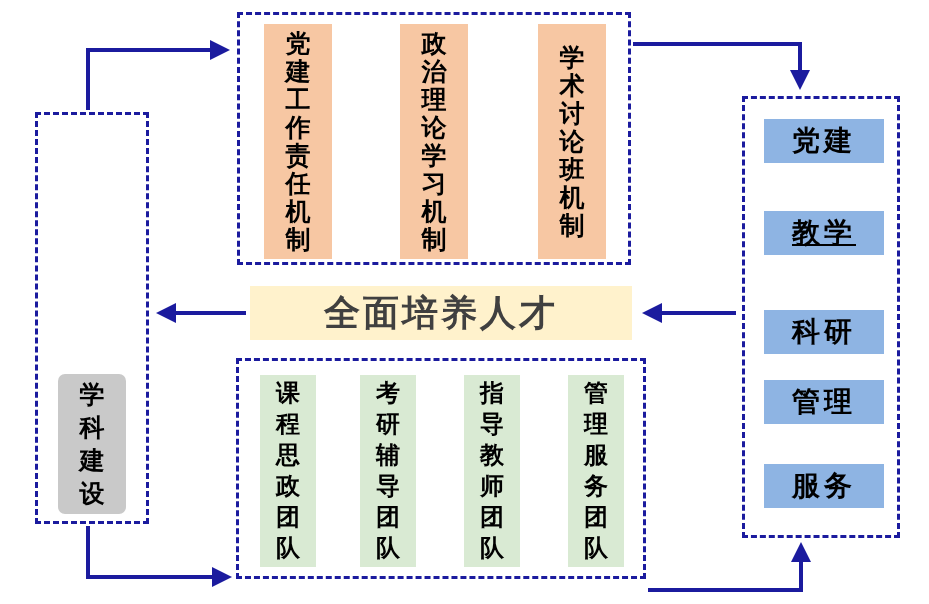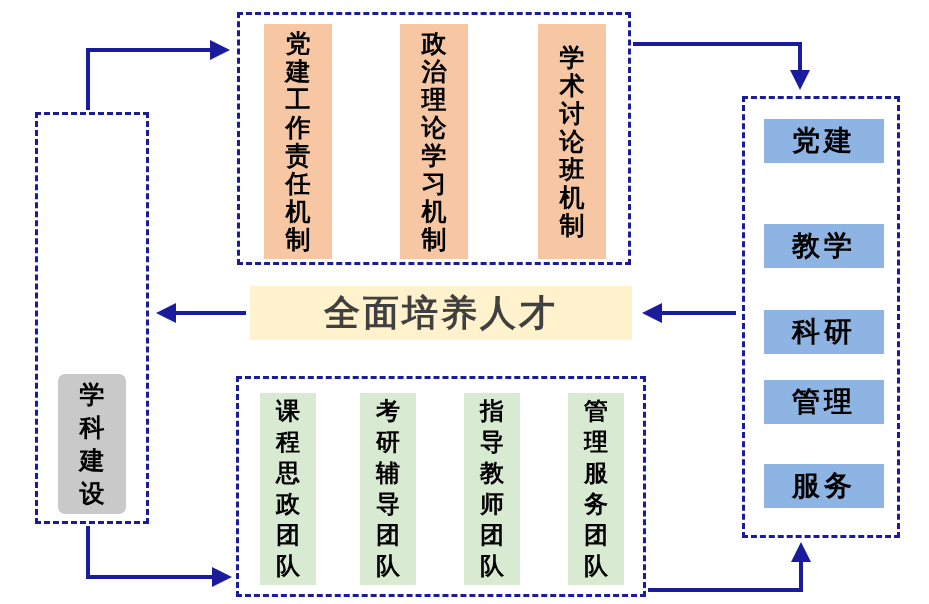--- a/index.html
+++ b/index.html
@@ -24,21 +24,21 @@
     pointer-events: none;
   }
   .panel {
     position: absolute;
     border: 3px dashed #1b1b9e;
     background: #ffffff;
     box-sizing: border-box;
   }
   .left-panel   { left: 35px;  top: 112px; width: 114px; height: 412px; }
   .top-panel    { left: 237px; top: 12px;  width: 394px; height: 253px; }
-  .bottom-panel { left: 236px; top: 376px; width: 410px; height: 221px; }
+  .bottom-panel { left: 236px; top: 358px; width: 410px; height: 221px; }
   .right-panel  { left: 742px; top: 96px;  width: 158px; height: 442px; }
 
   .vbox {
     position: absolute;
     display: flex;
     align-items: center;
     justify-content: center;
     box-sizing: border-box;
   }
   .vtext {
@@ -78,21 +78,21 @@
     background: #8eb4e3;
     display: flex;
     align-items: center;
     justify-content: center;
     font-size: 28px;
     font-weight: 700;
     color: #000000;
     letter-spacing: 4px;
   }
   .blue-1 { top: 12px; margin-top: 8px; }
-  .blue-2 { top: 125px; }
+  .blue-2 { top: 112px; text-decoration: underline; }
   .blue-3 { top: 211px; }
   .blue-4 { top: 281px; }
   .blue-5 { top: 365px; }
 
   .center-box {
     position: absolute;
     left: 250px;
     top: 286px;
     width: 382px;
     height: 54px;

